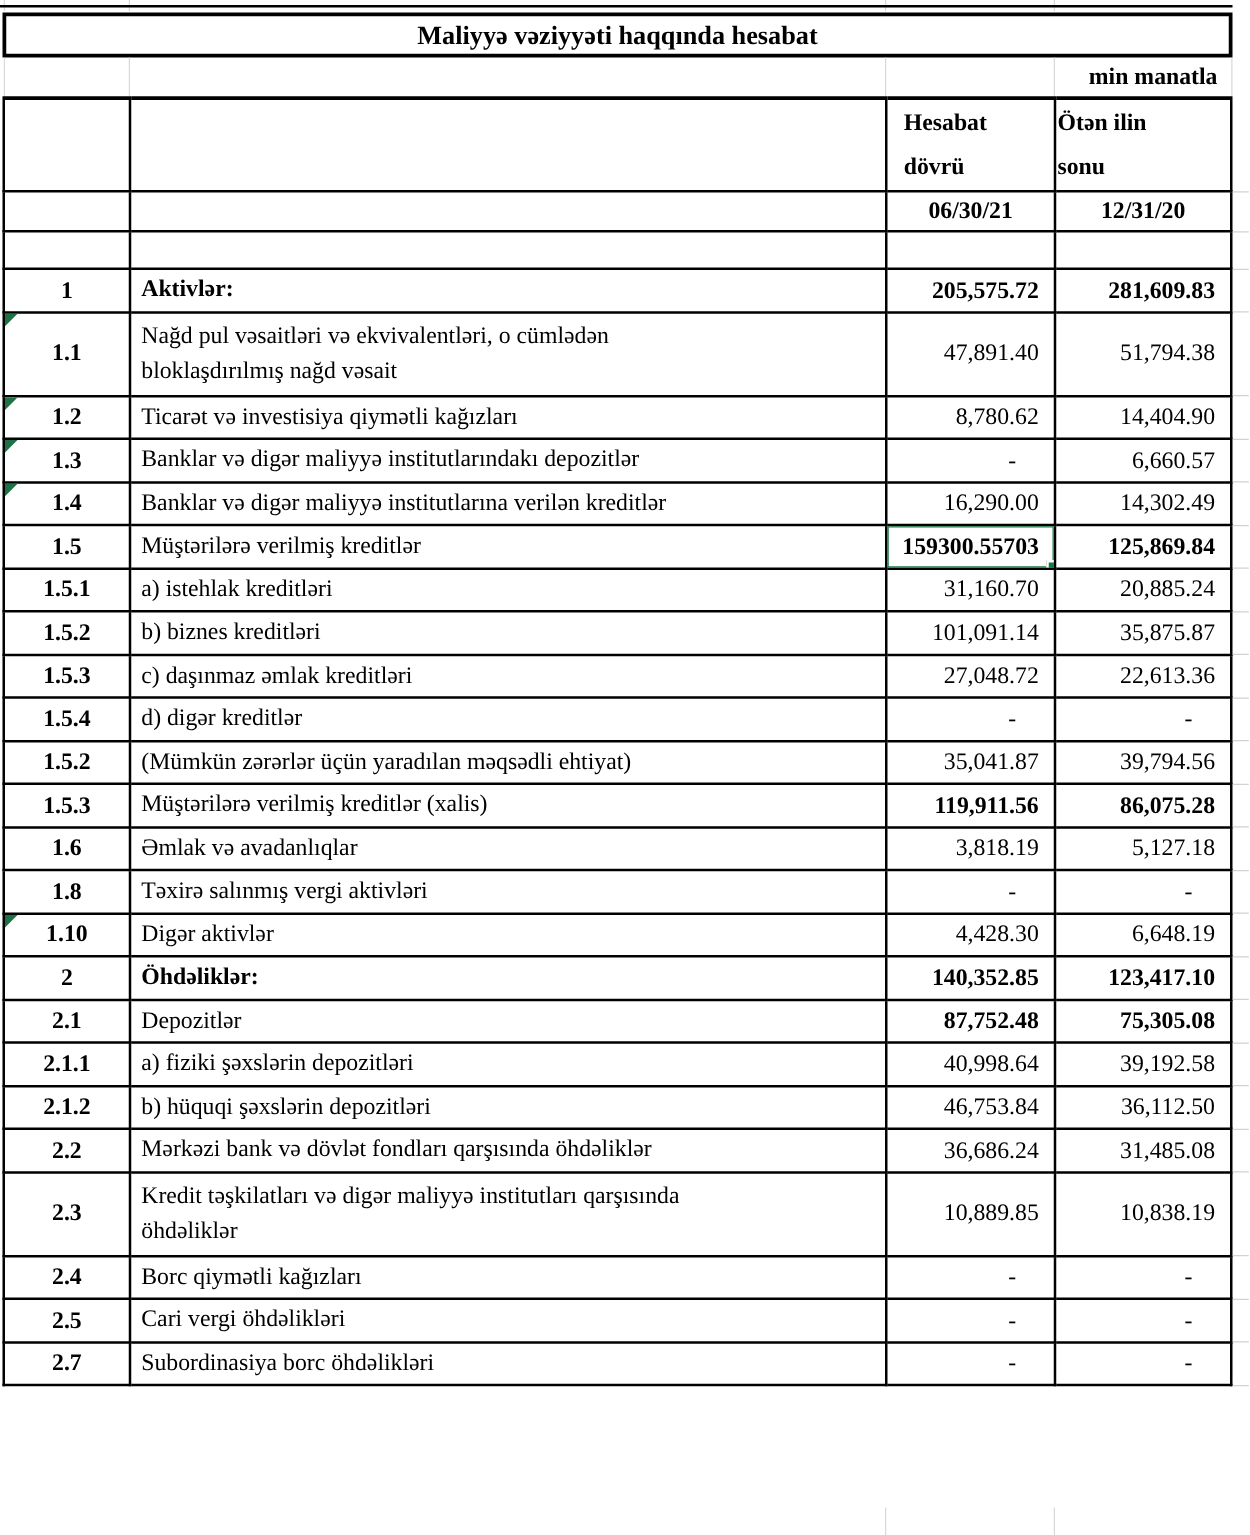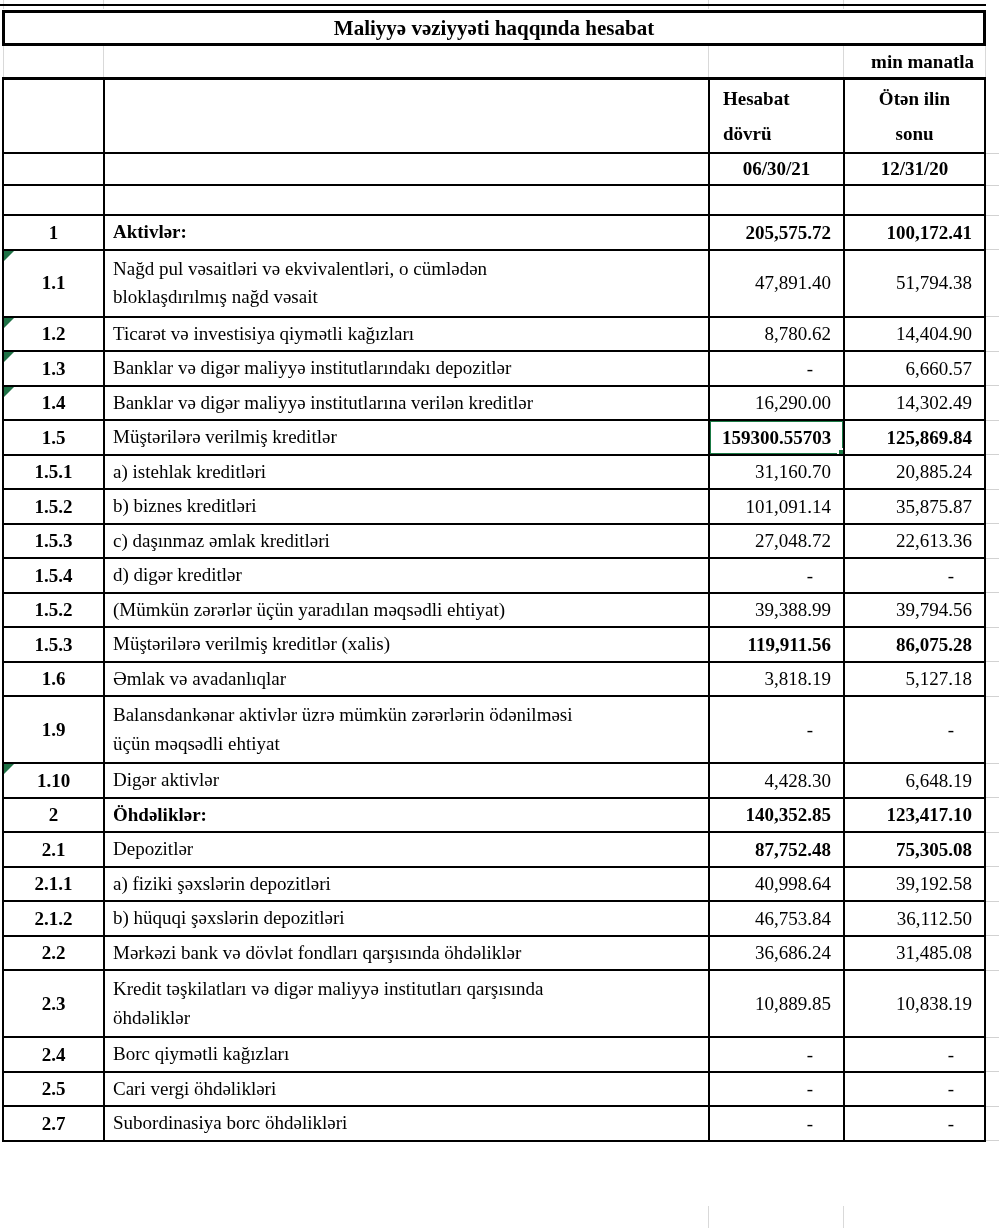--- a/index.html
+++ b/index.html
@@ -37,21 +37,21 @@
   }
   td { border:2px solid #000; vertical-align:middle; overflow:hidden; }
   tr.hdr-row td.solid { border-top:3px solid #000; }
   td.ghost { border:none; border-bottom:1px solid #d2d2d2; background:#fff; }
   td.num   { text-align:center; font-weight:bold; position:relative; }
   td.label { text-align:left; padding:2px 6px 2px 8px; white-space:pre-line; line-height:1.5; }
   td.val   { text-align:right; padding:2px 12px 2px 2px; }
   td.val.dash { padding-right:30px; }
   td.b { font-weight:bold; }
   td.hdr3 { text-align:left; padding-left:13px; font-weight:bold; white-space:pre-line; line-height:1.85; }
-  td.hdr4 { text-align:center; font-weight:bold; white-space:pre-line; line-height:1.85; }
+  td.hdr4 { text-align:left; font-weight:bold; white-space:pre-line; line-height:1.85; }
   td.datec { text-align:center; font-weight:bold; }
 
   
   td.tri::before {
     content:""; position:absolute; top:0; left:0; width:0; height:0;
     border-top:10px solid #1e7145; border-right:10px solid transparent;
   }
   
   td.active { position:relative; text-align:center; padding:0 1px; font-weight:bold; }
   td.active::before {
@@ -118,21 +118,21 @@
         <td></td>
         <td></td>
         <td class="ghost"></td>
       </tr>
     </thead>
     <tbody>
         <tr>
           <td class="num" style="height: 30px;">1</td>
           <td class="label b">Aktivlər:</td>
           <td class="val b">205,575.72</td>
-          <td class="val b">100,172.41</td>
+          <td class="val b">281,609.83</td>
           <td class="ghost"></td>
         </tr>
         <tr>
           <td class="num tri" style="height: 63px;">1.1</td>
           <td class="label">Nağd pul vəsaitləri və  ekvivalentləri, o cümlədən
 bloklaşdırılmış nağd vəsait</td>
           <td class="val">47,891.40</td>
           <td class="val">51,794.38</td>
           <td class="ghost"></td>
         </tr>
@@ -188,42 +188,41 @@
         <tr>
           <td class="num" style="height: 30px;">1.5.4</td>
           <td class="label">d) digər kreditlər</td>
           <td class="val dash">-</td>
           <td class="val dash">-</td>
           <td class="ghost"></td>
         </tr>
         <tr>
           <td class="num" style="height: 30px;">1.5.2</td>
           <td class="label">(Mümkün zərərlər üçün yaradılan məqsədli ehtiyat)</td>
-          <td class="val">39,388.99</td>
+          <td class="val">35,041.87</td>
           <td class="val">39,794.56</td>
           <td class="ghost"></td>
         </tr>
         <tr>
           <td class="num" style="height: 30px;">1.5.3</td>
           <td class="label">Müştərilərə verilmiş kreditlər (xalis)</td>
           <td class="val b">119,911.56</td>
           <td class="val b">86,075.28</td>
           <td class="ghost"></td>
         </tr>
         <tr>
           <td class="num" style="height: 30px;">1.6</td>
           <td class="label">Əmlak və avadanlıqlar</td>
           <td class="val">3,818.19</td>
           <td class="val">5,127.18</td>
           <td class="ghost"></td>
         </tr>
         <tr>
-          <td class="num" style="height: 63px;">1.9</td>
-          <td class="label">Balansdankənar aktivlər üzrə mümkün zərərlərin ödənilməsi
-üçün məqsədli ehtiyat</td>
+          <td class="num" style="height: 30px;">1.8</td>
+          <td class="label">Təxirə salınmış vergi aktivləri</td>
           <td class="val dash">-</td>
           <td class="val dash">-</td>
           <td class="ghost"></td>
         </tr>
         <tr>
           <td class="num tri" style="height: 30px;">1.10</td>
           <td class="label">Digər aktivlər</td>
           <td class="val">4,428.30</td>
           <td class="val">6,648.19</td>
           <td class="ghost"></td>

